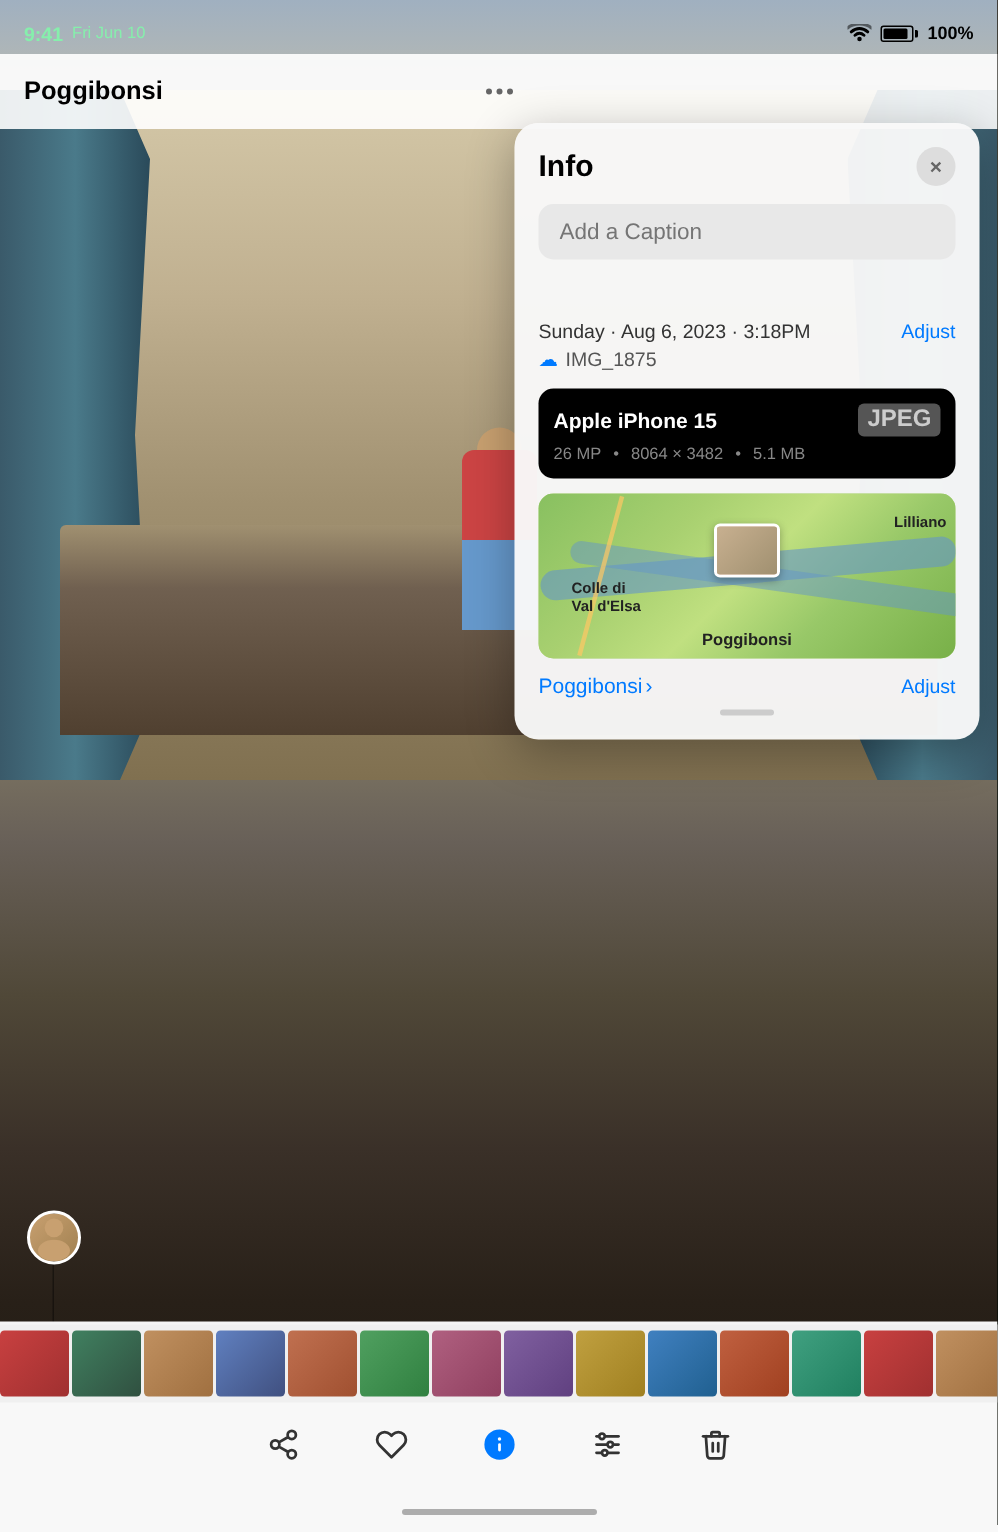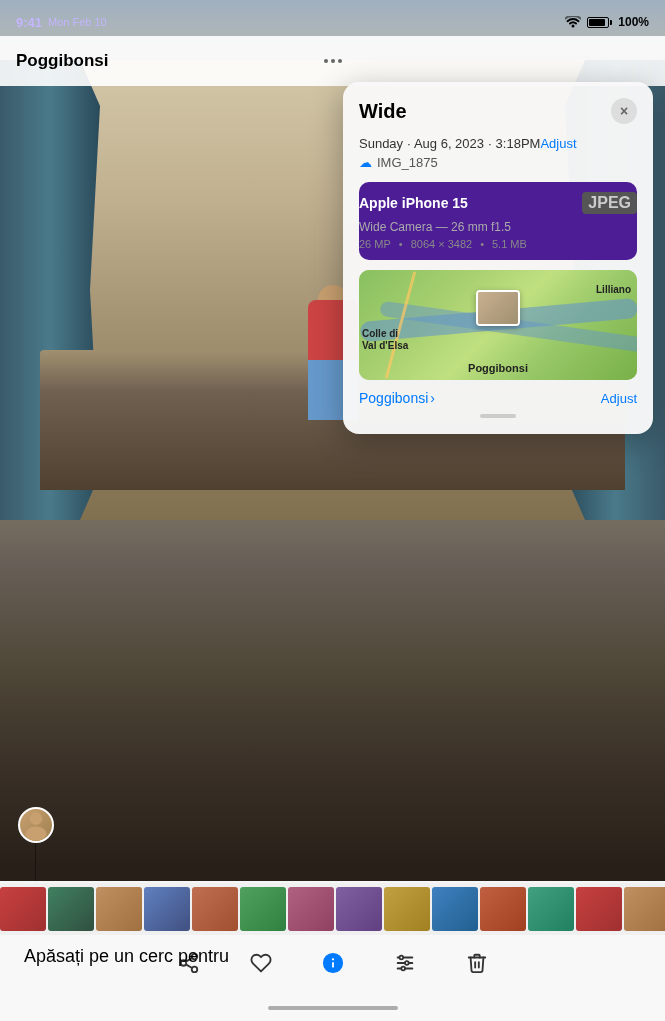--- a/index.html
+++ b/index.html
@@ -20,21 +20,21 @@
       background: transparent;
       z-index: 100;
       display: flex;
       align-items: center;
       justify-content: space-between;
       padding: 8px 16px 0;
     }
     .status-time {
       font-size: 13px;
       font-weight: 600;
-      color: #c4b5fd;
+      color: #86efac;
     }
     .status-right {
       display: flex;
       align-items: center;
       gap: 6px;
     }
 
     
     .main-photo {
       position: absolute;
@@ -182,22 +182,24 @@
       border: none;
       border-radius: 10px;
       padding: 10px 14px;
       font-size: 15px;
       color: #999;
       margin-bottom: 12px;
       outline: none;
     }
     .date-row {
       display: flex;
+      justify-content: space-between;
       align-items: center;
       margin-bottom: 4px;
+      margin-top: 28px;
     }
     .date-text {
       font-size: 13px;
       color: #333;
       font-weight: 500;
     }
     .adjust-link {
       font-size: 13px;
       color: #007AFF;
       font-weight: 500;
@@ -213,23 +215,23 @@
       color: #007AFF;
       font-size: 13px;
     }
     .filename-text {
       font-size: 13px;
       color: #555;
     }
 
     
     .camera-box {
-      background: #4c1d95;
+      background: #000000;
       border-radius: 10px;
-      padding: 10px 0;
+      padding: 10px 10px;
       margin-bottom: 10px;
     }
     .camera-header {
       display: flex;
       justify-content: space-between;
       align-items: center;
       margin-bottom: 6px;
     }
     .camera-name {
       font-size: 14px;
@@ -519,21 +521,21 @@
   <div class="bench-area"></div>
 
   <div class="person-head"></div>
 
   <div class="person"></div>
 </div>
 
 <div class="status-bar">
   <div style="display:flex;align-items:center;gap:6px;">
     <span class="status-time">9:41</span>
-    <span class="status-time" style="font-size:11px;font-weight:500;">Mon Feb 10</span>
+    <span class="status-time" style="font-size:11px;font-weight:500;">Fri Jun 10</span>
   </div>
   <div class="header-dots">
     <div class="dot"></div>
     <div class="dot"></div>
     <div class="dot"></div>
   </div>
   <div class="status-right">
 
     <svg class="icon-sm" viewBox="0 0 16 12" style="stroke:#000;width:16px;height:12px;">
       <path d="M8 10l0.01 0" stroke-width="3" stroke-linecap="round"></path>
@@ -551,62 +553,62 @@
     <span style="font-size:12px;font-weight:600;color:#000;">100%</span>
   </div>
 </div>
 
 <div class="top-header">
   <div class="album-title">Poggibonsi</div>
 </div>
 
 <div class="info-panel">
   <div class="info-header">
-    <span class="info-title">Wide</span>
+    <span class="info-title">Info</span>
     <div class="info-close">×</div>
   </div>
 
   
+  <input class="caption-input" type="text" placeholder="Add a Caption" style="">
 
   
   <div class="date-row">
     <span class="date-text">Sunday · Aug 6, 2023 · 3:18PM</span>
     <span class="adjust-link">Adjust</span>
   </div>
 
   
   <div class="filename-row">
     <span class="cloud-icon">☁</span>
     <span class="filename-text">IMG_1875</span>
   </div>
 
   
   <div class="camera-box">
     <div class="camera-header">
       <span class="camera-name">Apple iPhone 15</span>
       <span class="jpeg-badge">JPEG</span>
     </div>
-    <div class="camera-detail">Wide Camera — 26 mm f1.5</div>
     <div class="camera-specs">
       <span>26 MP</span>
       <span>•</span>
       <span>8064 × 3482</span>
       <span>•</span>
       <span>5.1 MB</span>
     </div>
   </div>
 
   
   <div class="map-container">
     <div class="map-bg"></div>
     <div class="map-river"></div>
     <div class="map-river2"></div>
     <div class="map-road"></div>
 
-    <div style="position:absolute;bottom:28px;left:3px;font-size:10px;color:#222;font-weight:600;line-height:1.2;">Colle di<br>Val d'Elsa</div>
+    <div style="position:absolute;bottom:28px;left:22px;font-size:10px;color:#222;font-weight:600;line-height:1.2;">Colle di<br>Val d'Elsa</div>
     <div style="position:absolute;top:14px;right:6px;font-size:10px;color:#222;font-weight:600;">Lilliano</div>
 
     <div class="map-photo-thumb">
       <div class="map-thumb-inner"></div>
     </div>
 
     <div style="position:absolute;bottom:6px;left:50%;transform:translateX(-50%);font-size:11px;color:#222;font-weight:600;white-space:nowrap;">Poggibonsi</div>
   </div>
 
   
@@ -698,14 +700,13 @@
       </svg>
     </div>
   </div>
 
   <div class="home-indicator">
     <div class="home-bar"></div>
   </div>
 </div>
 
 <div class="annotation-box" style="bottom:52px;">
-  <div class="annotation-text">Apăsați pe un cerc pentru</div>
 </div>
 
 </body></html>

